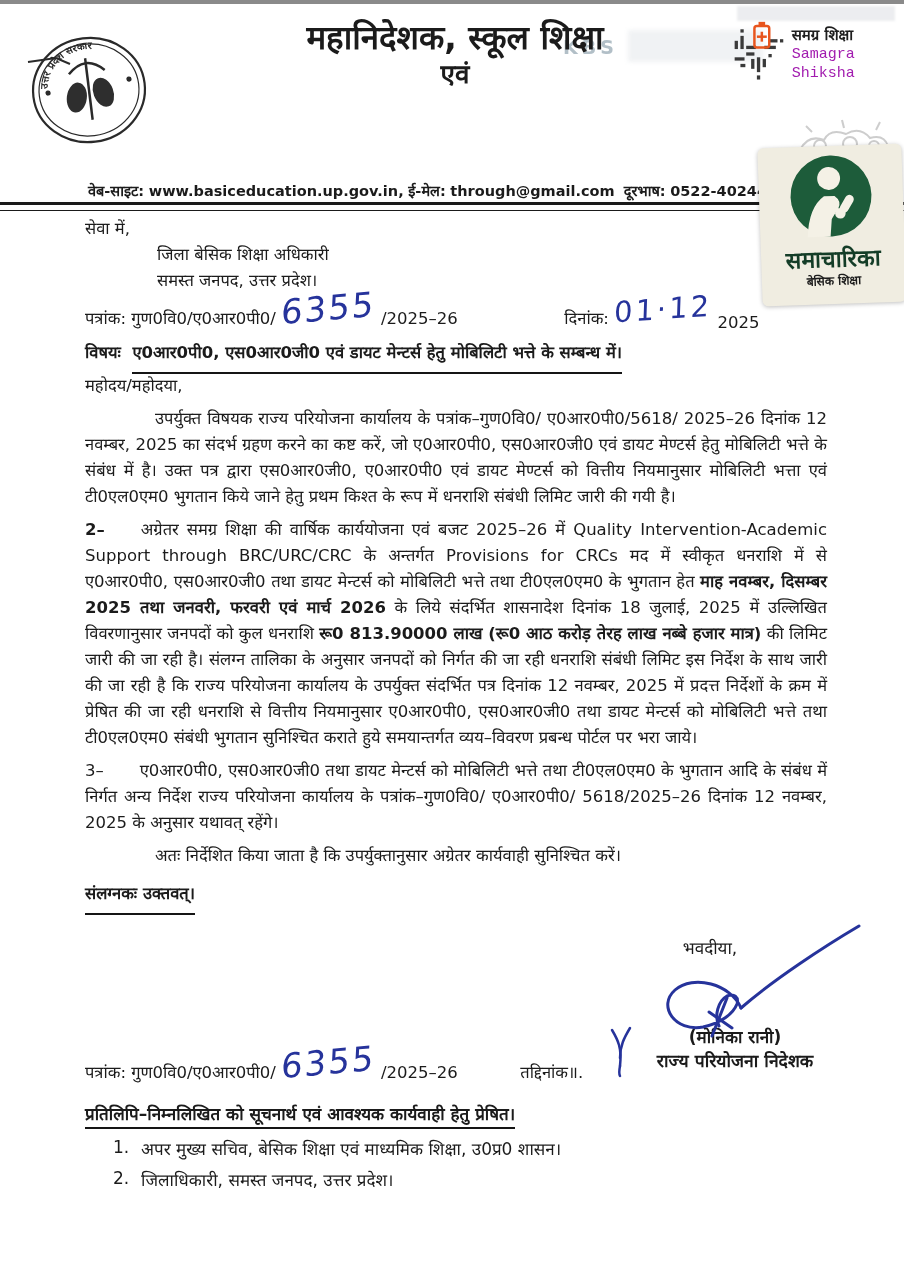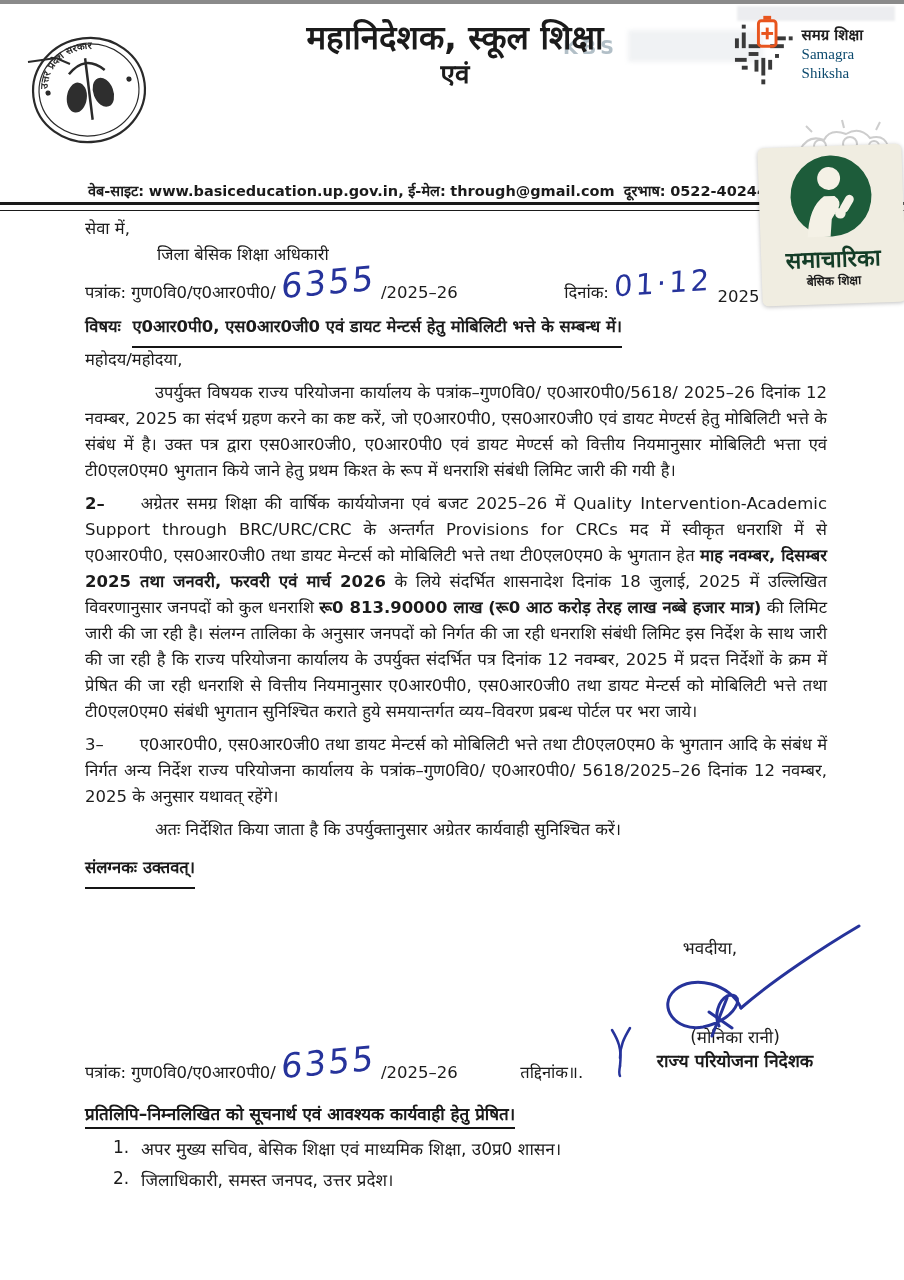--- a/index.html
+++ b/index.html
@@ -14,21 +14,21 @@
   .ht3{font-size:36px;font-weight:bold;line-height:44px;letter-spacing:1px;}
   .ht4{font-size:21px;font-weight:bold;line-height:30px;margin-top:2px;}
   .contact-line{position:absolute;left:88px;top:176px;width:700px;font-size:14.5px;white-space:nowrap;}
   .clabel{font-weight:bold;}
   .cval{font-weight:600;}
   .rule{position:absolute;left:0;top:198px;width:100%;height:5px;border-top:3.5px solid #1a1a1a;border-bottom:1.5px solid #1a1a1a;}
 
   .samagra{position:absolute;left:733px;top:8px;width:170px;height:84px;display:flex;align-items:center;}
   .samagra-text{margin-left:6px;line-height:19px;}
   .sg-hi{font-size:15px;font-weight:600;color:#1e1e1e;}
-  .sg-en{font-size:15px;font-family:Liberation Serif, serif;color:#0c4a6e;}
+  .sg-en{font-size:15px;font-family:Liberation Mono, monospace;color:#a21caf;}
 
   .doodle{position:absolute;left:786px;top:112px;width:116px;height:48px;opacity:.55;}
   .badge{position:absolute;left:760px;top:142px;width:144px;height:158px;background:#f0ede1;border-radius:6px;
          transform:rotate(-2deg);box-shadow:0 1px 4px rgba(0,0,0,.25);text-align:center;z-index:5;}
   .badge-title{font-size:23px;font-weight:bold;color:#143d27;line-height:26px;margin-top:2px;}
   .badge-sub{font-size:12px;font-weight:bold;color:#1c1c1c;}
 
   .kbs{position:absolute;left:563px;top:32px;font-size:19px;letter-spacing:4px;color:#9fb0ba;opacity:.8;font-weight:bold;}
   .noise1{position:absolute;left:737px;top:2px;width:158px;height:15px;background:#d7d9de;opacity:.45;filter:blur(1px);}
   .noise2{position:absolute;left:628px;top:26px;width:135px;height:32px;background:#ccd2d8;opacity:.28;filter:blur(2px);}
@@ -50,21 +50,21 @@
   .indent{text-indent:70px;}
   .pnum-b{font-weight:bold;margin-right:36px;}
   .pnum{margin-right:36px;}
   b{font-weight:bold;}
   .enclosure{margin-top:12px;font-weight:bold;}
 
   
   .sig-block{position:absolute;top:932px;left:585px;width:300px;text-align:center;z-index:3;}
   .sig-closing{font-size:17px;padding-right:50px;}
   .sig-svg{position:absolute;left:30px;top:-14px;pointer-events:none;}
-  .sig-name{margin-top:66px;font-size:17px;font-weight:normal;}
+  .sig-name{margin-top:66px;font-size:17px;font-weight:bold;}
   .sig-desig{font-size:17.5px;font-weight:bold;}
   .ymark{position:absolute;left:606px;top:1022px;z-index:4;}
 
   .ref-bottom{position:absolute;top:1052px;left:85px;font-size:16.5px;white-space:nowrap;}
   .tadd-gap{display:inline-block;width:52px;}
 
   .copies{position:absolute;top:1098px;left:85px;right:70px;font-size:17px;}
   .copies-heading{font-weight:bold;display:inline-block;border-bottom:2px solid #151515;padding-bottom:2px;}
   .copy-item{margin-left:28px;margin-top:8px;display:flex;}
   .copy-num{width:28px;flex:none;}
@@ -176,20 +176,21 @@
       <path d="M50,62 Q56,64 60,69" stroke="#f4f1e6" stroke-width="4" fill="none"></path>
     </svg>
     <div class="badge-title">समाचारिका</div>
     <div class="badge-sub">बेसिक शिक्षा</div>
   </div>
 
   <div class="flow">
 
     <div class="salute">सेवा में,</div>
     <div class="recipient-ind">जिला बेसिक शिक्षा अधिकारी</div>
+    <div class="recipient-ind">समस्त जनपद, उत्तर प्रदेश।</div>
 
     <div class="refline">
       <span>पत्रांक:</span>
       <span>गुण0वि0/ए0आर0पी0/</span>
       <span class="hand">6355</span>
       <span>/2025–26</span>
       <span class="date-gap"></span>
       <span>दिनांक:</span>
       <span class="hand-date">01·12</span>
       <span class="yr">2025</span>

